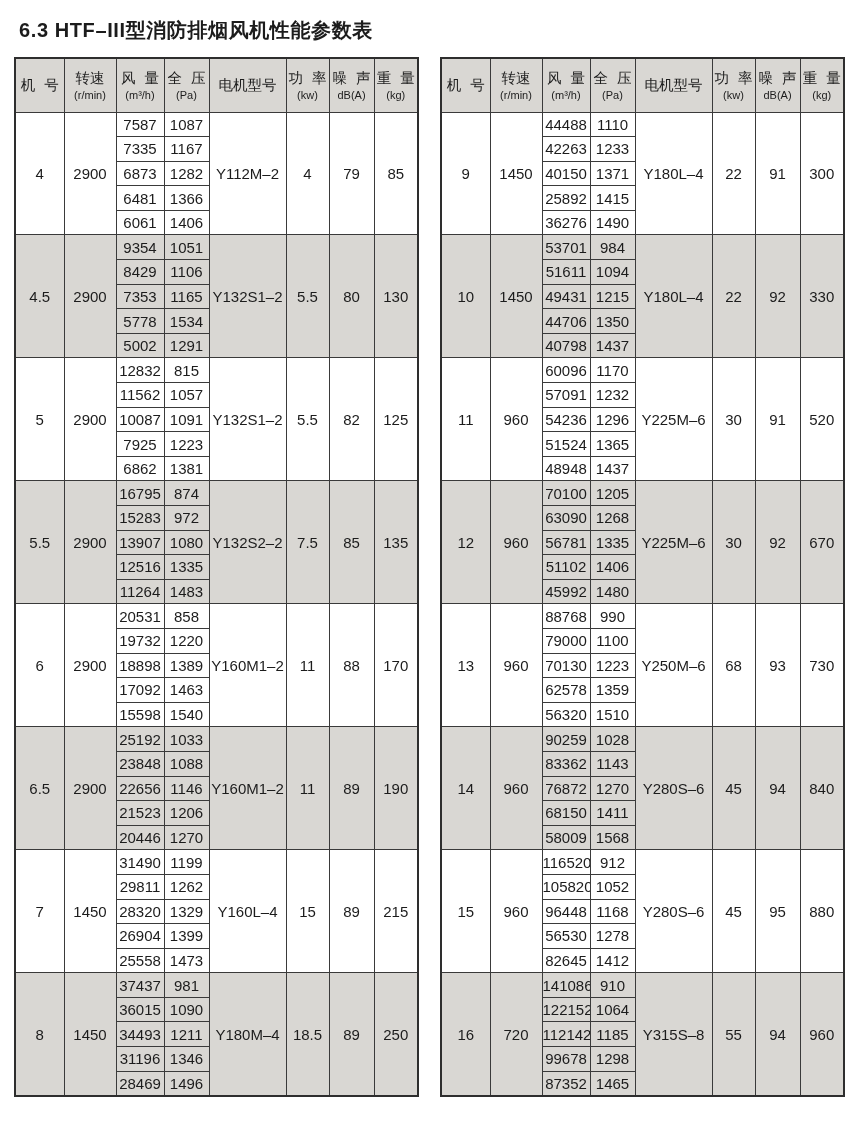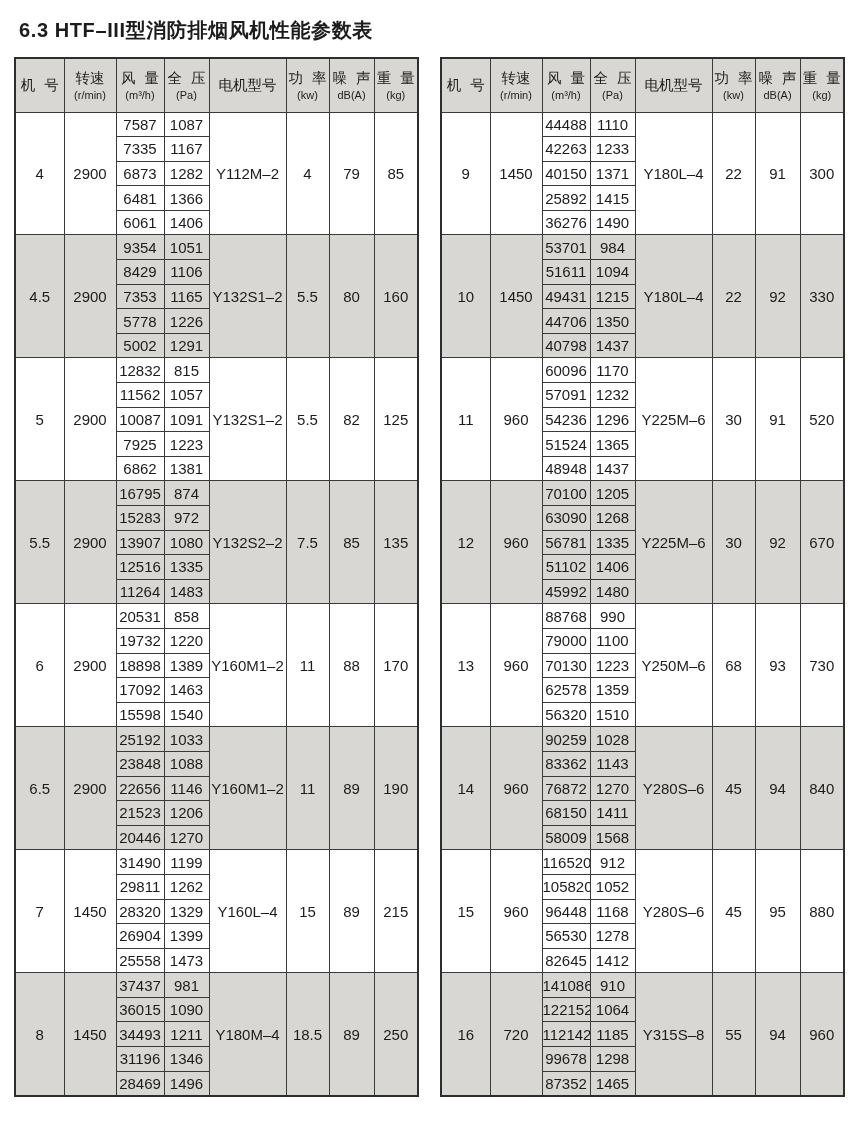--- a/index.html
+++ b/index.html
@@ -141,33 +141,33 @@
             <td>1406</td>
           </tr>
           <tr class="shade">
             <td rowspan="5">4.5</td>
             <td rowspan="5">2900</td>
             <td>9354</td>
             <td>1051</td>
             <td rowspan="5">Y132S1–2</td>
             <td rowspan="5">5.5</td>
             <td rowspan="5">80</td>
-            <td rowspan="5">160</td>
+            <td rowspan="5">130</td>
           </tr>
           <tr class="shade">
             <td>8429</td>
             <td>1106</td>
           </tr>
           <tr class="shade">
             <td>7353</td>
             <td>1165</td>
           </tr>
           <tr class="shade">
             <td>5778</td>
-            <td>1226</td>
+            <td>1534</td>
           </tr>
           <tr class="shade">
             <td>5002</td>
             <td>1291</td>
           </tr>
           <tr class="plain">
             <td rowspan="5">5</td>
             <td rowspan="5">2900</td>
             <td>12832</td>
             <td>815</td>

